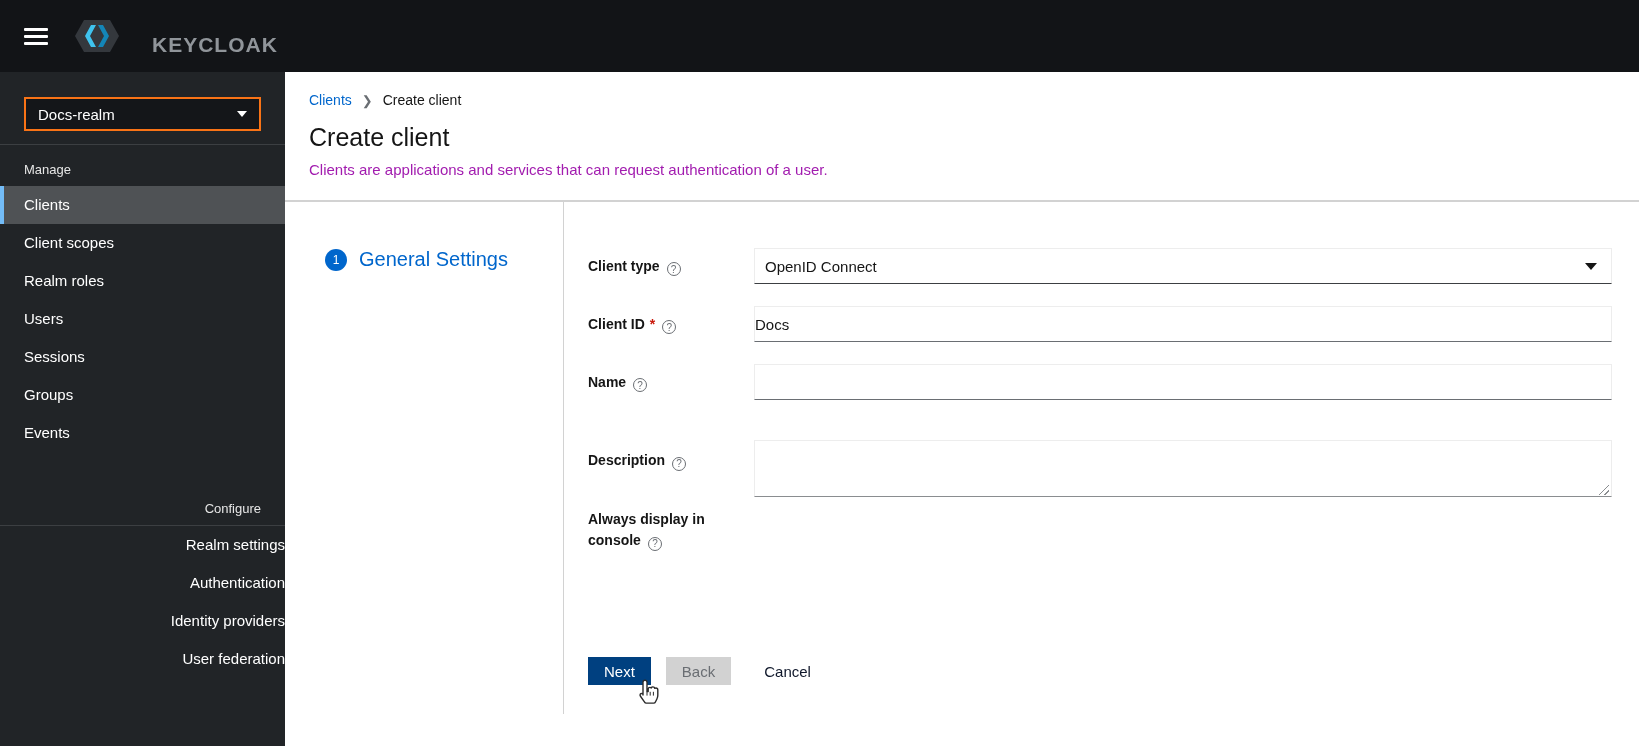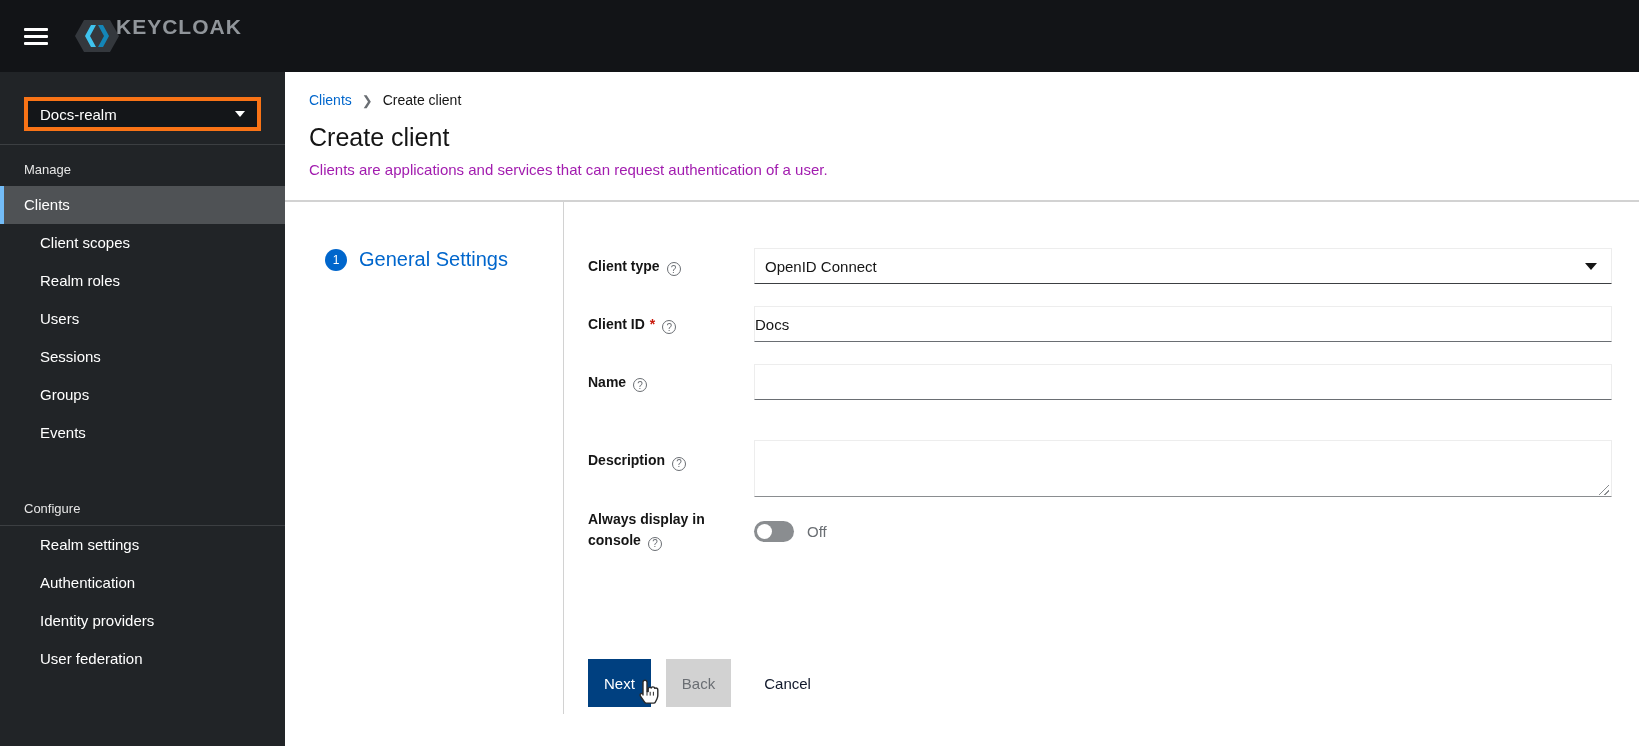--- a/index.html
+++ b/index.html
@@ -9,42 +9,42 @@
     background:#ffffff; color:#151515; overflow:hidden; position:relative;
   }
 
   
   .masthead {
     position:absolute; top:0; left:0; width:1639px; height:72px;
     background:#121417; display:flex; align-items:center; padding-left:24px;
   }
   .hamburger { width:24px; height:17px; display:flex; flex-direction:column; justify-content:space-between; cursor:pointer; }
   .hamburger span { display:block; height:3px; background:#ffffff; border-radius:1px; }
-  .brand { display:flex; align-items:flex-start; margin-left:26px; }
+  .brand { display:flex; align-items:flex-end; margin-left:26px;gap:36px; }
 
   
   .sidebar {
     position:absolute; top:72px; left:0; width:285px; height:674px;
     background:#212427;
   }
   .realm-switcher {
     margin:25px 24px 0 24px; height:34px; background:#141619;
-    border:4px solid #f97316; display:flex; align-items:center;
+    border:2px solid #f97316; display:flex; align-items:center;
     justify-content:space-between; padding:0 12px; color:#ffffff; font-size:15px;
     cursor:pointer;
   }
   .caret-down { width:0; height:0; border-left:5px solid transparent; border-right:5px solid transparent; border-top:6px solid #ffffff; }
   .sidebar-divider { border-bottom:1px solid #3c3f42; margin-top:13px; }
   .nav-section-title { padding:17px 24px 9px 24px; font-size:13px; color:#e6e6e6; }
   .nav-item {
-    height:38px; line-height:38px; padding-left:40px; color:#ffffff;
+    height:38px; line-height:38px; padding-left:24px; color:#ffffff;
     font-size:15px; list-style:none; cursor:pointer;
   }
   .nav-item.selected { background:#4f5255; border-left:4px solid #73bcf7; padding-left:20px; }
-  .configure-group { margin-top:32px; }
+  .configure-group { margin-top:32px;text-align:right; }
   .configure-group .sidebar-divider { margin-top:0; }
 
   
   .main { position:absolute; top:72px; left:285px; width:1354px; height:674px; background:#ffffff; }
   .page-header { padding:20px 24px 0 24px; }
   .breadcrumb { font-size:14px; display:flex; align-items:center; gap:10px; }
   .breadcrumb a { color:#0066cc; text-decoration:none; cursor:pointer; }
   .bc-chevron { color:#6a6e73; font-size:13px; }
   .bc-current { color:#151515; }
   .page-title { font-size:25px; font-weight:500; margin-top:15px; color:#151515; }
@@ -96,21 +96,21 @@
   .row-description { margin-bottom:8px; }
   .row-description .form-label { padding-top:10px; }
   .row-name { margin-bottom:40px; }
 
   .switch-cell { display:flex; align-items:center; height:44px; }
   .switch { width:40px; height:21px; border-radius:11px; background:#8a8d90; position:relative; cursor:pointer; }
   .switch .knob { position:absolute; left:3px; top:3px; width:15px; height:15px; border-radius:50%; background:#ffffff; }
   .switch-state { margin-left:13px; font-size:15px; color:#6a6e73; }
 
   .actions { margin-top:106px; display:flex; align-items:center; }
-  .btn { height:48px; padding:0 16px; font-size:15px; border:none; cursor:pointer; font-family:"Liberation Sans", sans-serif; }
+  .btn { height:28px; padding:0 16px; font-size:15px; border:none; cursor:pointer; font-family:"Liberation Sans", sans-serif; }
   .btn-primary { background:#004080; color:#ffffff; }
   .btn-disabled { background:#d2d2d2; color:#6a6e73; margin-left:15px; cursor:default; }
   .cancel-link { margin-left:33px; color:#0f172a; font-size:15px; text-decoration:none; cursor:pointer; }
 
   .mouse-cursor { position:absolute; left:636px; top:678px; z-index:99; pointer-events:none; }
 </style>
 </head>
 <body>
 
 <header class="masthead">
@@ -214,26 +214,20 @@
         <div class="textarea-wrap">
           <textarea class="pf-textarea" style=""></textarea>
           <span class="resize-grip"></span>
         </div>
       </div>
 
       <div class="form-row top">
         <div class="form-label">
           <span>Always display in console</span><span class="help-icon">?</span>
         </div>
-        <div class="switch-cell">
-          <div class="switch">
-            <span class="knob"></span>
-          </div>
-          <span class="switch-state">Off</span>
-        </div>
       </div>
 
       <div class="actions">
         <button class="btn btn-primary">Next</button>
         <button class="btn btn-disabled">Back</button>
         <a class="cancel-link">Cancel</a>
       </div>
     </div>
   </div>
 </main>

